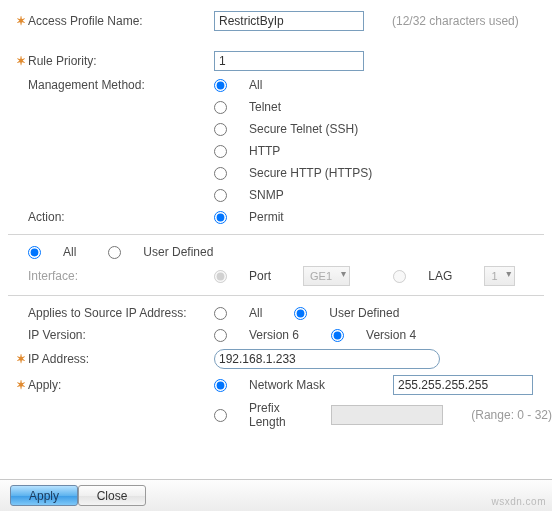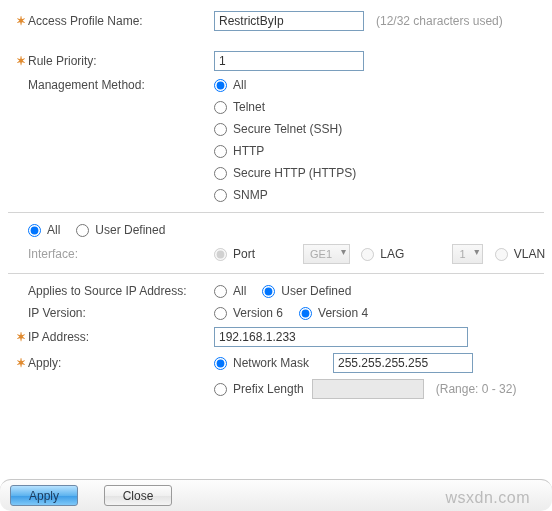--- a/index.html
+++ b/index.html
@@ -30,82 +30,81 @@
   }
   .lbl {
     width: 186px;
     flex: none;
     padding-right: 6px;
   }
   .ctl {
     flex: 1;
     display: flex;
     align-items: center;
-    gap: 4px;
+    gap: 20px;
   }
   .hint {
     color: #9a9a9a;
     padding-left: 8px;
     white-space: nowrap;
   }
   input[type=text].tx {
     height: 20px;
     border: 1px solid #7a9ebd;
     padding: 0 4px;
     font-size: 12px;
     color: #333;
   }
   input[type=text].tx:disabled {
     background: #e9e9e9;
     color: #888;
     border-color: #c4c4c4;
   }
   .tx.w150 { width: 150px; }
-  .tx.w210 { width: 254px; }
-  .tx.w140 { width: 140px; }
+  .tx.w210 { width: 226px; border-radius: 10px; }
+  .tx.w140 { width: 140px; margin-left: 28px; }
   .tx.disabled-box { background:#dcdcdc; border:1px solid #c4c4c4; width:112px; height:20px; }
   input[type=radio] { margin: 0 2px 0 0; vertical-align: middle; }
   .radio-lbl { margin-right: 12px; }
   .radio-lbl.disabled { color: #404040; }
   .sep {
     height: 1px;
     background: #d4d4d4;
     margin: 6px 8px;
   }
   .sel {
     height: 20px;
     border: 1px solid #bfbfbf;
     background: linear-gradient(#f6f6f6,#e4e4e4);
     font-size: 11px;
     color: #888;
     padding: 0 16px 0 6px;
     appearance: none;
     position: relative;
   }
-  .sel-wrap { position: relative; display: inline-block; margin-left: 32px; }
+  .sel-wrap { position: relative; display: inline-block; }
   .sel-wrap::after {
     content: "▾";
     position: absolute;
     right: 4px; top: 2px;
     font-size: 10px;
     color: #888;
     pointer-events: none;
   }
   .footer {
     position: absolute;
     left: 0; bottom: 0;
     width: 552px;
     height: 32px;
     border-top: 1px solid #c8c8c8;
     background: linear-gradient(#fdfdfd,#ececec);
     display: flex;
     align-items: center;
     padding-left: 10px;
-    gap: 26px;
-    border-radius: 11px;
+    gap: 0;
   }
   .btn {
     height: 21px;
     min-width: 68px;
     border: 1px solid #6f8aa8;
     border-radius: 3px;
     font-size: 12px;
     color: #1b3a5c;
     cursor: pointer;
     padding: 0 14px;
@@ -113,23 +112,23 @@
   .btn.apply {
     background: linear-gradient(#b7e2ff 0%, #5fb4ef 50%, #3a9be6 50%, #7fc8f8 100%);
   }
   .btn.close {
     background: linear-gradient(#fdfdfd 0%, #f0f0f0 50%, #e3e3e3 50%, #f4f4f4 100%);
     color: #333;
     border-color: #9a9a9a;
   }
   .watermark {
     position: absolute;
-    right: 22px;
+    right: 6px;
     bottom: 4px;
-    font-size: 16px;
+    font-size: 10px;
     color: #bbb;
     letter-spacing: 0.5px;
   }
 </style>
 </head>
 <body>
 
 <div class="form">
 
   <div class="row tall">
@@ -193,20 +192,28 @@
     </div>
   <div class="row">
       <span class="req"></span>
       <span class="lbl"></span>
     <div class="ctl">
         <input type="radio" name="mm" style="">
     <span class="radio-lbl">SNMP</span>
       </div>
     </div>
 
+  <div class="row">
+    <span class="req"></span>
+    <span class="lbl">Action:</span>
+    <div class="ctl">
+      <input type="radio" name="ac" checked="" style="">
+      <span class="radio-lbl">Permit</span>
+    </div>
+  </div>
 
   <div class="sep"></div>
 
   <div class="row">
     <span class="req"></span>
     <div class="ctl">
       <input type="radio" name="ai" checked="" style="">
       <span class="radio-lbl">All</span>
       <input type="radio" name="ai" style="">
       <span class="radio-lbl">User Defined</span>

